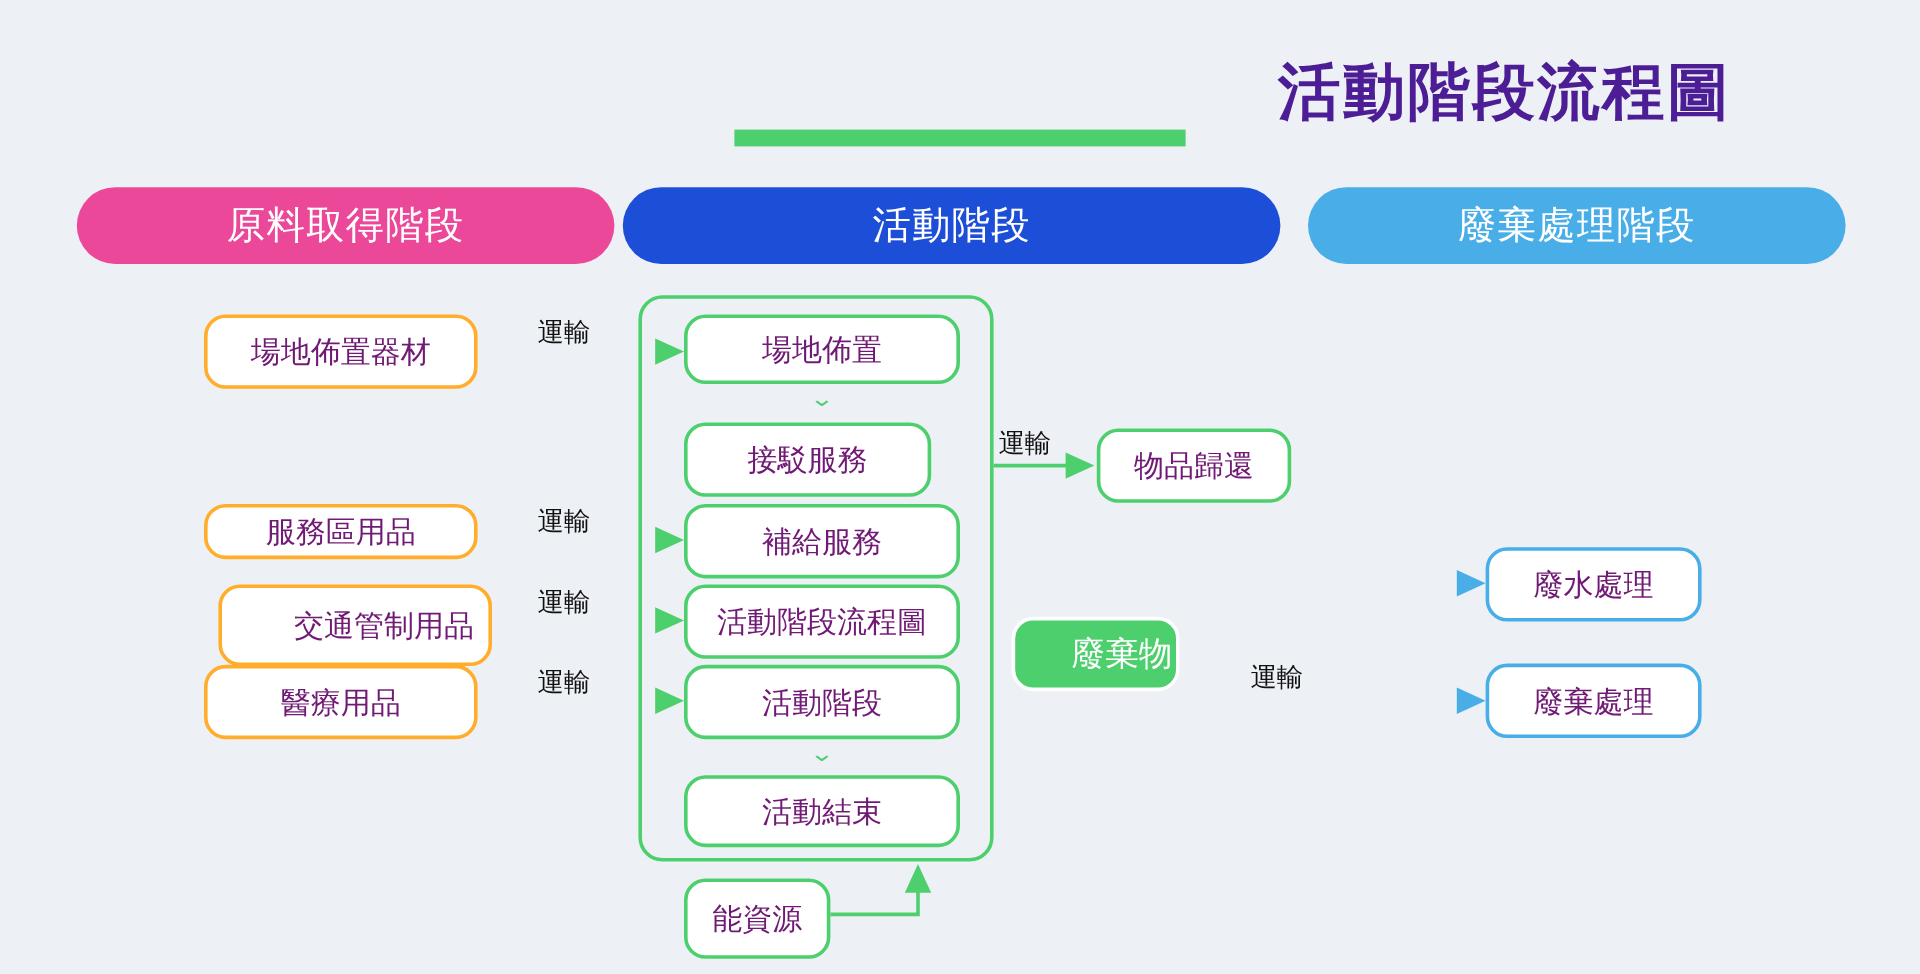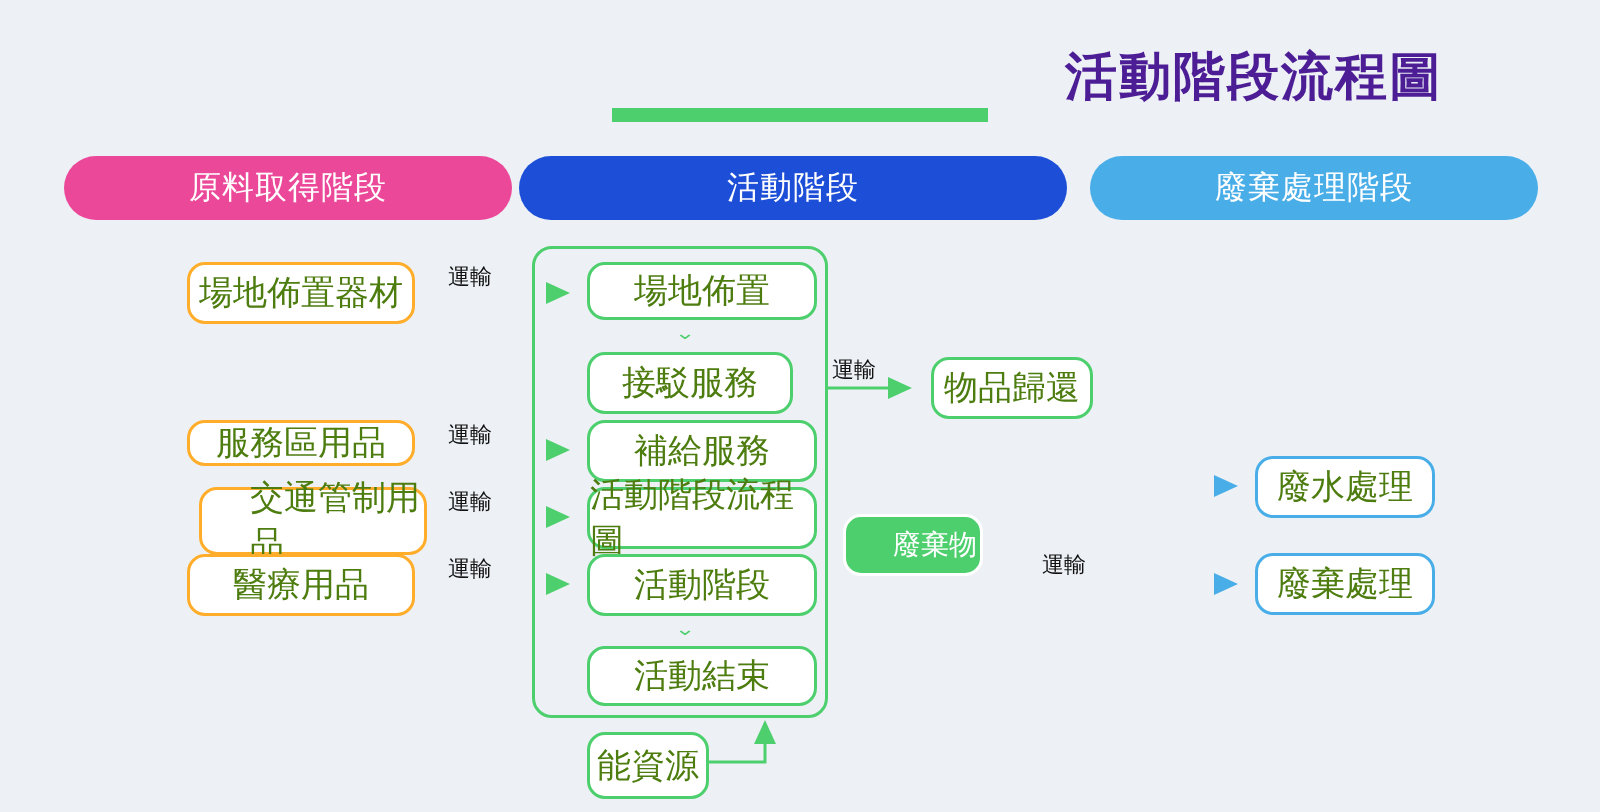--- a/index.html
+++ b/index.html
@@ -12,21 +12,21 @@
     left: 0; width: 1443px; top: 42px; text-align: right;
     font-size: 52px; font-weight: bold; letter-spacing: 2px; color: #4c1d95;
   }
   .title-underline { left: 612px; top: 108px; width: 376px; height: 14px; background: #4ecf6e; }
   .phase {
     top: 156px; height: 64px; border-radius: 32px; color: #fff;
     font-size: 32px; display: flex; align-items: center; justify-content: center; letter-spacing: 1px;
   }
   .node {
     background: #fff; border: 3px solid; border-radius: 18px; box-sizing: border-box;
-    display: flex; align-items: center; justify-content: center; font-size: 34px; color: #4d7c0f; margin-left: 17px;
+    display: flex; align-items: center; justify-content: center; font-size: 25px; color: #701a75;
   }
   .n-orange { border-color: #ffad2b; }
   .n-green { border-color: #4ecf6e; }
   .n-blue { border-color: #49ade8; }
   .container { left: 532px; top: 246px; width: 296px; height: 472px; border: 3px solid #4ecf6e; border-radius: 20px; box-sizing: border-box; }
   .label { font-size: 22px; color: #111; }
   .waste-badge {
     left: 843px; top: 514px; width: 140px; height: 62px; background: #4ecf6e;
     border: 3px solid #fff; border-radius: 18px; box-sizing: border-box; color: #fff; font-size: 28px;
     display: flex; align-items: center; justify-content: center; padding-left: 44px;

